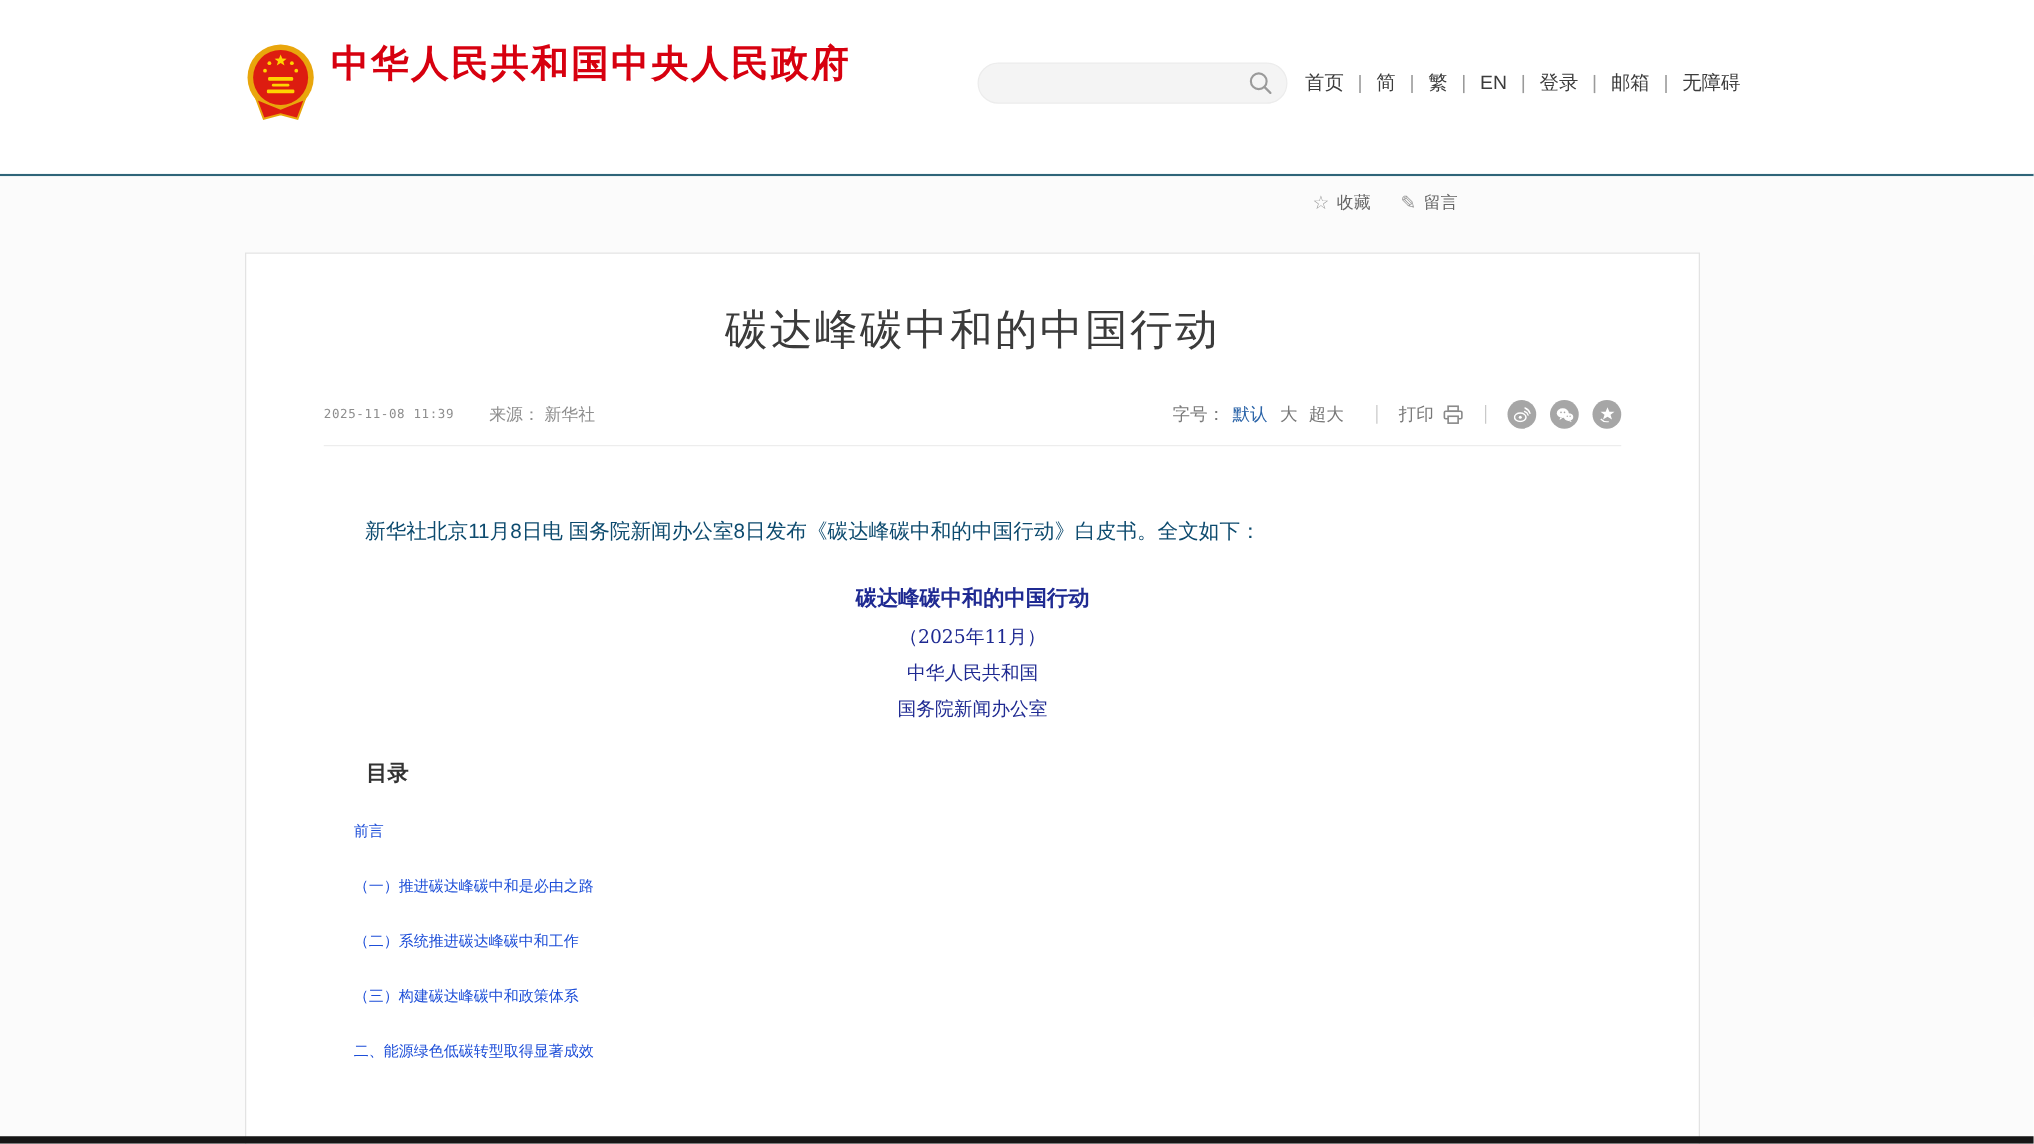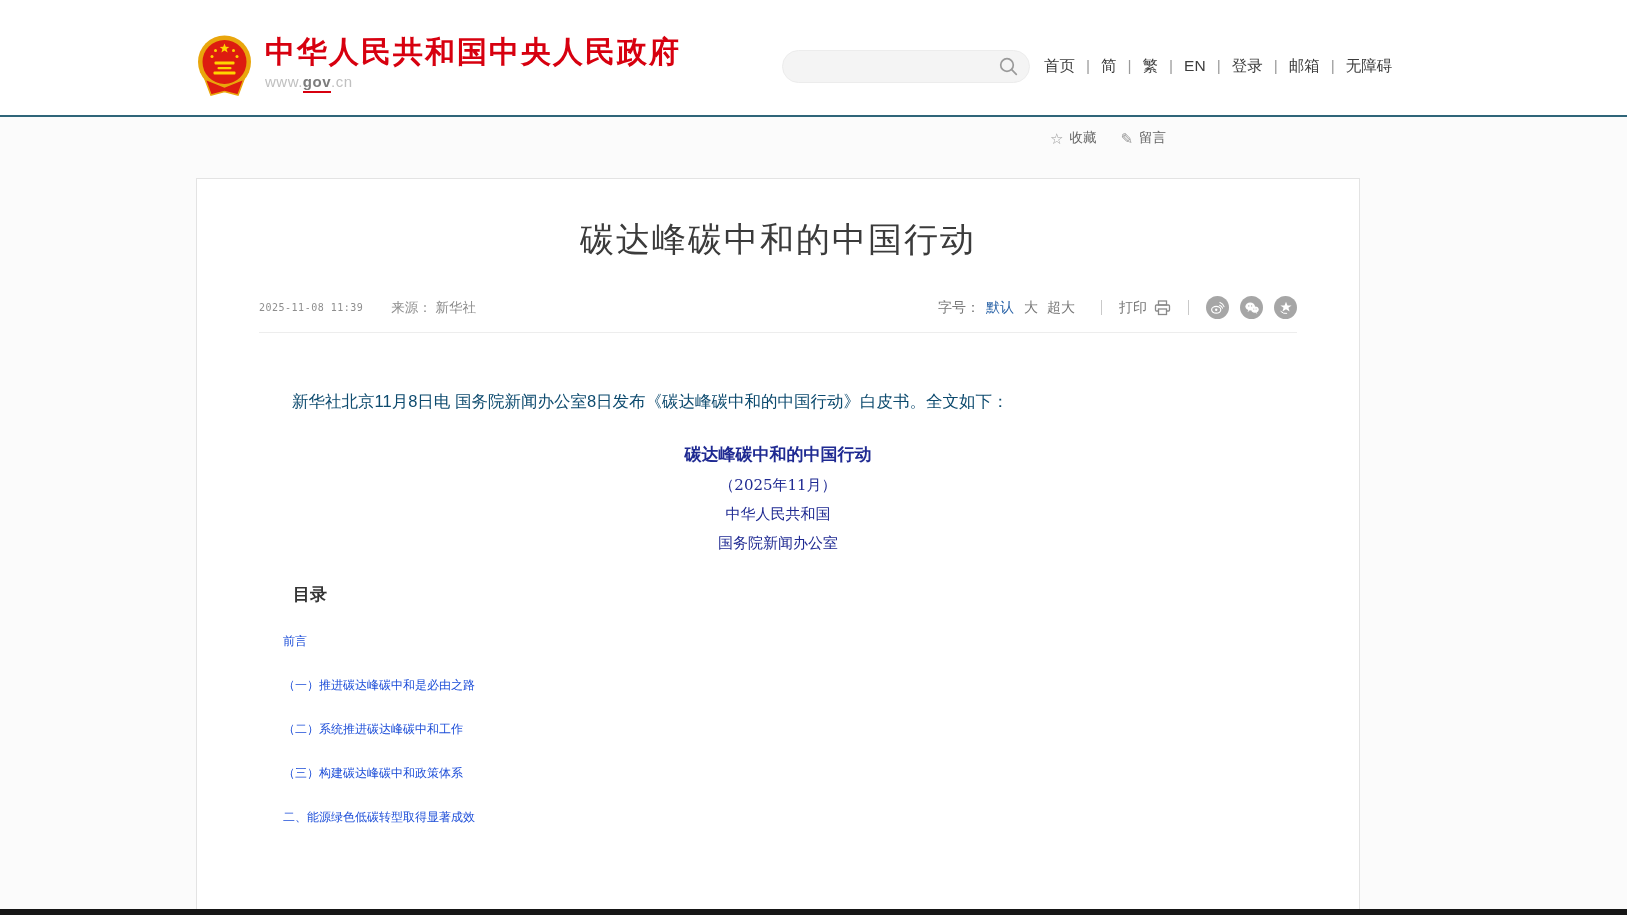--- a/index.html
+++ b/index.html
@@ -3,21 +3,21 @@
 <meta charset="utf-8">
 <style>
   * { margin:0; padding:0; box-sizing:border-box; }
   html,body { width:1627px; height:915px; }
   body {
     font-family:"Liberation Sans","DejaVu Sans",sans-serif;
     background:#ffffff; color:#333; overflow:hidden; position:relative;
   }
 
   
-  .site-header { position:relative; height:115px; background:#fff; }
+  .site-header { position:relative; height:139px; background:#fff; }
   .brand { position:absolute; left:196px; top:34px; display:flex; align-items:flex-start; }
   .brand-emblem { width:57px; height:63px; flex:0 0 auto; }
   .brand-text { margin-left:12px; }
   .site-title { font-size:30px; font-weight:700; color:#d7000f; letter-spacing:2px; line-height:1.2; }
   .site-url { font-size:15px; color:#c0c0c0; margin-top:3px; letter-spacing:0.5px; cursor:pointer; }
   .site-url .gov { color:#7d7d7d; font-weight:700; border-bottom:2px solid #d7000f; padding-bottom:1px; }
 
   .search-box { position:absolute; left:782px; top:50px; width:248px; height:33px;
     background:#f4f4f4; border:1px solid #ececec; border-radius:17px; }
   .search-box input { position:absolute; left:16px; top:2px; width:185px; height:27px;
@@ -83,21 +83,20 @@
       <circle cx="19.5" cy="16.5" r="1.5" fill="#ffd400"></circle>
       <circle cx="16.0" cy="22.5" r="1.5" fill="#ffd400"></circle>
       <circle cx="37.5" cy="16.5" r="1.5" fill="#ffd400"></circle>
       <circle cx="41.0" cy="22.5" r="1.5" fill="#ffd400"></circle>
       <rect x="18.5" y="27.5" width="20" height="3" rx="1" fill="#ffd400"></rect>
       <rect x="21.5" y="33" width="14" height="2.2" rx="1" fill="#ffd400"></rect>
       <rect x="17.5" y="37.5" width="22" height="3" rx="1" fill="#ffd400"></rect>
     </svg>
     <div class="brand-text">
       <div class="site-title">中华人民共和国中央人民政府</div>
-      <div class="site-url"><span>www.</span><span class="gov">gov</span><span>.cn</span></div>
     </div>
   </div>
 
   <div class="search-box">
     <input type="text" placeholder="" style="">
     <svg class="search-icon" viewBox="0 0 21 21">
       <circle cx="9" cy="9" r="6.3" fill="none" stroke="#9a9a9a" stroke-width="1.7"></circle>
       <line x1="13.7" y1="13.7" x2="18.3" y2="18.3" stroke="#9a9a9a" stroke-width="1.7" stroke-linecap="round"></line>
     </svg>
   </div>

